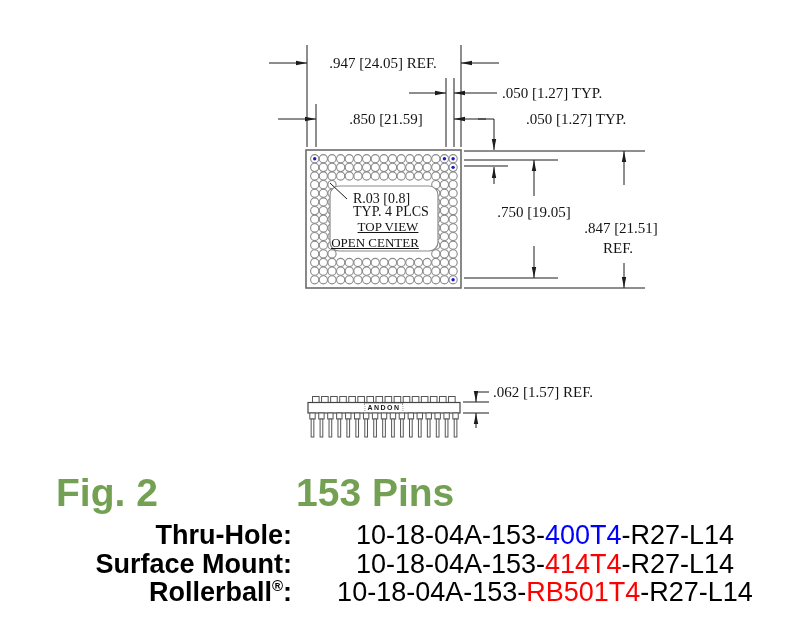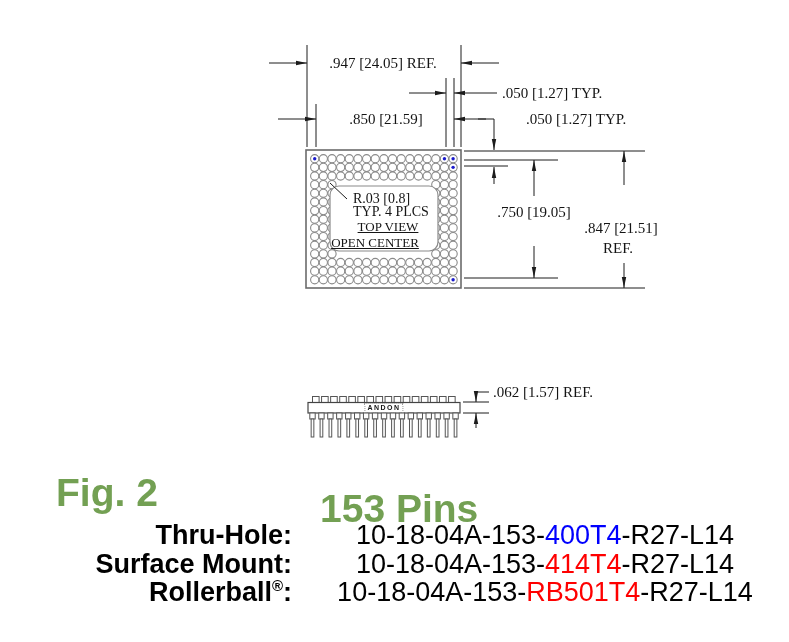--- a/index.html
+++ b/index.html
@@ -297,21 +297,21 @@
     <span class="serif uline" style="left:375px;top:235px;transform:translateX(-50%)">OPEN CENTER</span>
     <span class="serif ctr" style="left:534px;top:212px">.750 [19.05]</span>
     <span class="serif ctr" style="left:621px;top:228px">.847 [21.51]</span>
     <span class="serif ctr" style="left:618px;top:248px">REF.</span>
     <span class="andon ctr" style="left:384px;top:408px">ANDON</span>
     <span class="serif vctr" style="left:493px;top:392px">.062 [1.57] REF.</span>
   </div>
 
   <div class="caption">
     <span style="left: 56px; top: 473px; color: rgb(115, 160, 83);">Fig. 2</span>
-    <span style="left: 320px; top: 473px; color: rgb(115, 160, 83); margin-top: 16px;">153 Pins</span>
+    <span style="left: 296px; top: 473px; color: rgb(115, 160, 83);">153 Pins</span>
   </div>
 
   <div class="pn-table">
     <div class="pn-row">
       <span class="pn-label">Thru-Hole:</span>
       <span class="pn-value"><span>10-18-04A-153-</span><span style="color: rgb(0, 0, 254);">400T4</span><span>-R27-L14</span></span>
     </div>
     <div class="pn-row">
       <span class="pn-label">Surface Mount:</span>
       <span class="pn-value"><span>10-18-04A-153-</span><span style="color: rgb(254, 0, 0);">414T4</span><span>-R27-L14</span></span>

